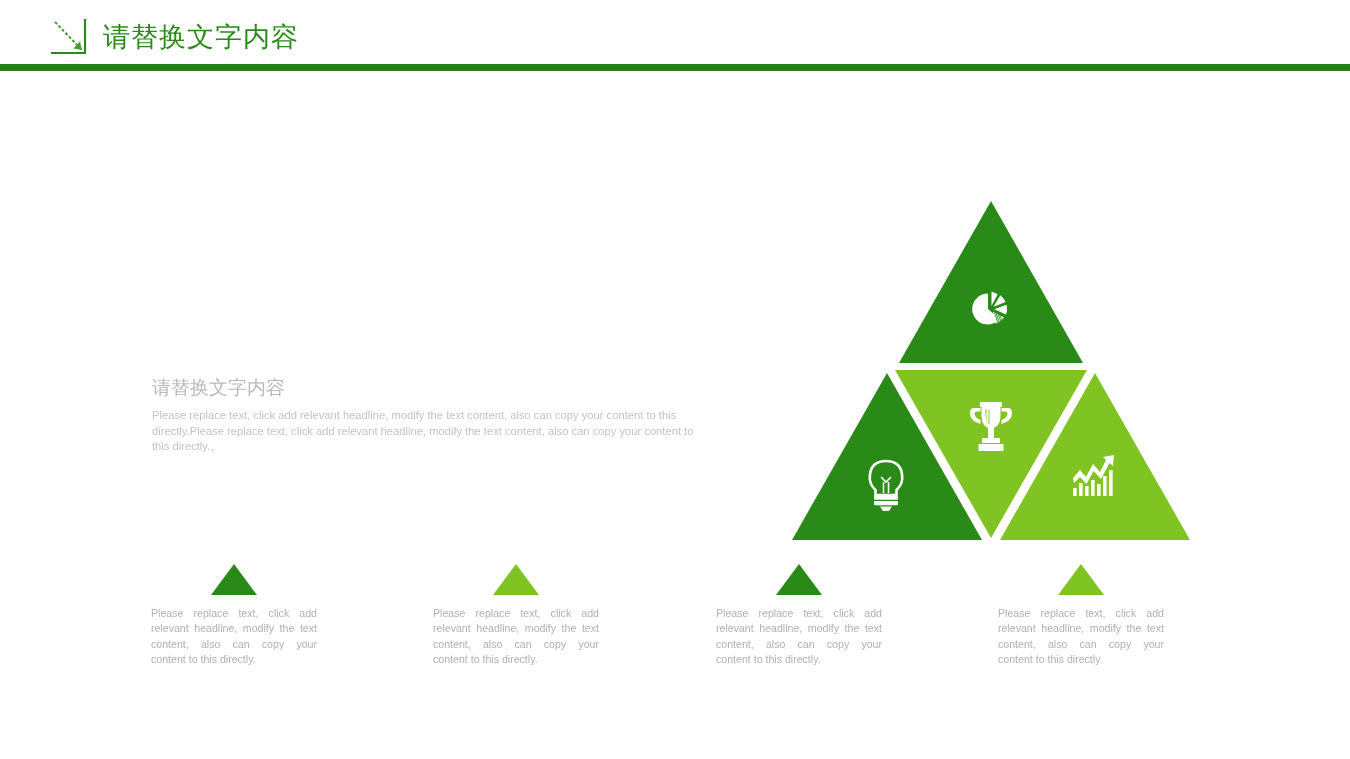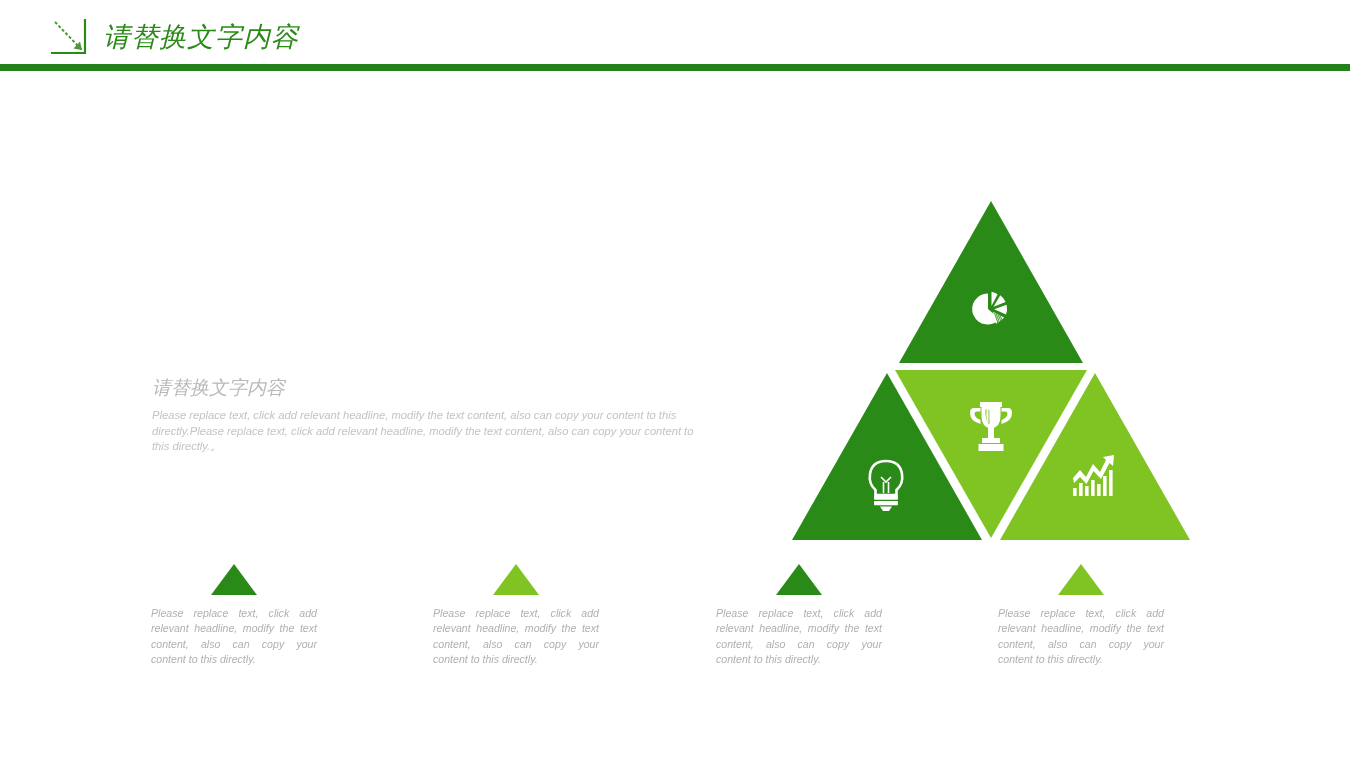--- a/index.html
+++ b/index.html
@@ -10,21 +10,20 @@
     background: #ffffff;
     font-family: "Liberation Sans", sans-serif;
     overflow: hidden;
   }
 
   .slide {
     position: relative;
     width: 1350px;
     height: 759px;
     background: #ffffff;
-    font-style: italic;
   }
 
   
   .header {
     position: absolute;
     left: 0; top: 0;
     width: 1350px;
     height: 72px;
   }
 

